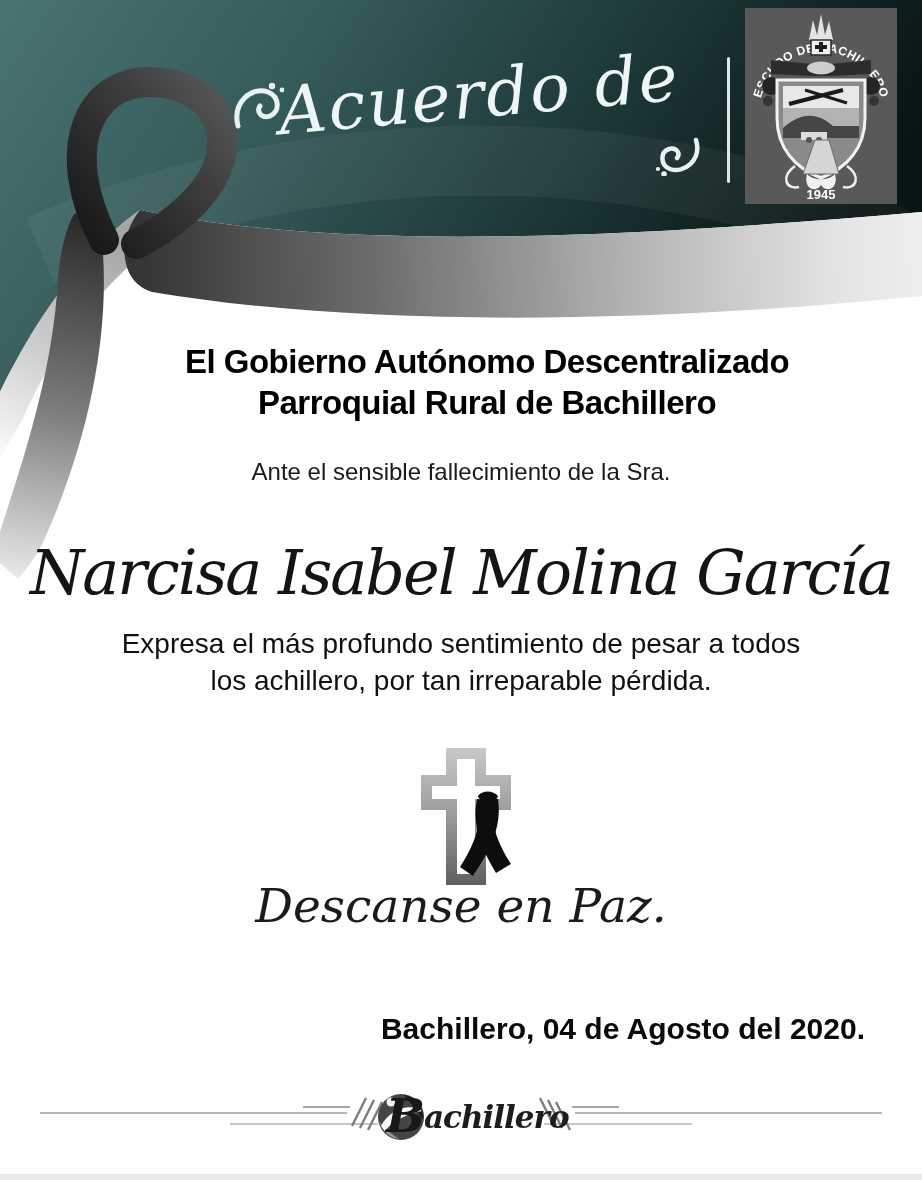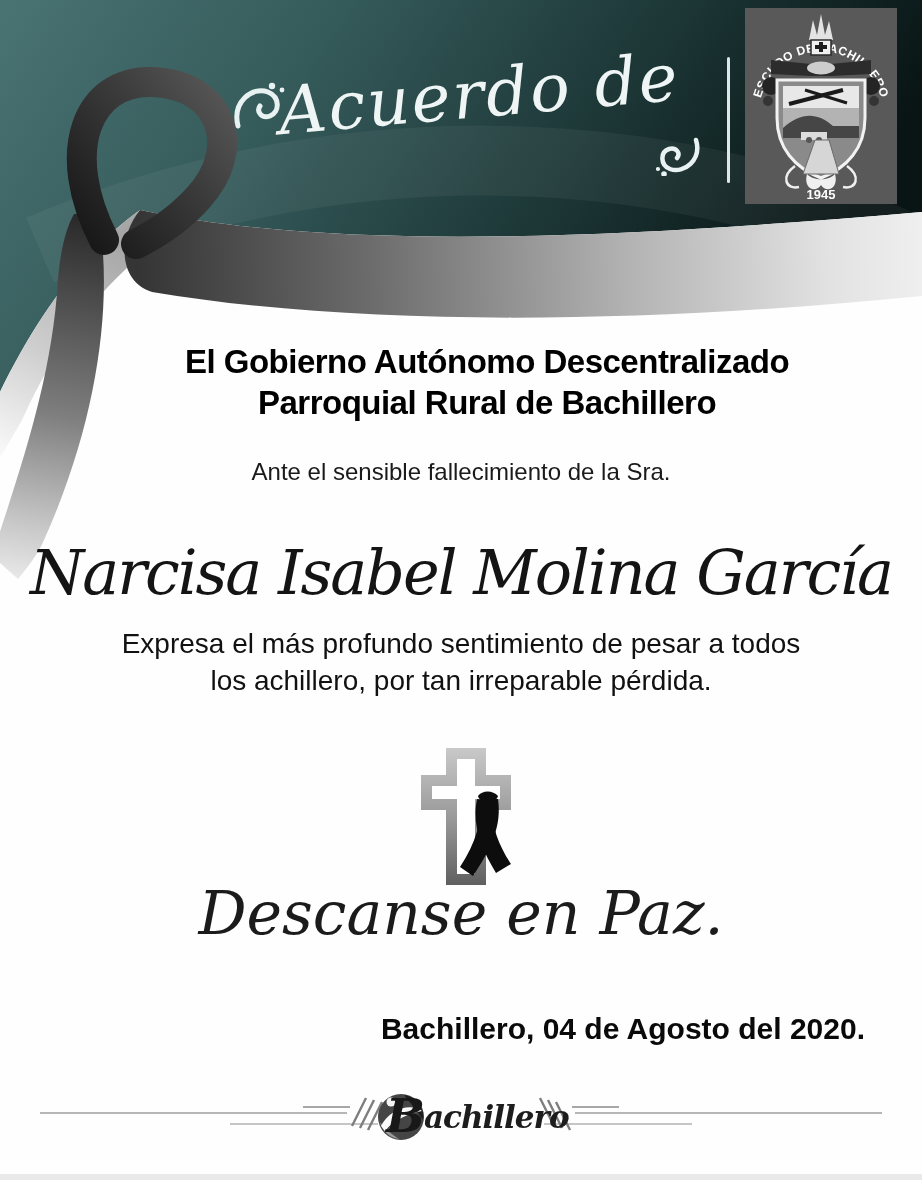--- a/index.html
+++ b/index.html
@@ -37,21 +37,21 @@
   .deceased{
     left:0;top:508px;width:922px;text-align:center;
     font-family:"DejaVu Serif",serif;font-style:italic;
     font-size:62px;letter-spacing:-2px;color:#141414;white-space:nowrap;margin-top:28px;
   }
   .message{left:0;top:625px;width:922px;text-align:center;font-size:28px;line-height:37px;color:#111;}
   .cross-wrap{left:411px;top:736px;}
   .farewell{
     left:0;top:878px;width:922px;text-align:center;
     font-family:"DejaVu Serif",serif;font-style:italic;
-    font-size:60px;letter-spacing:0px;color:#1b1b1b;
+    font-size:47px;letter-spacing:0px;color:#1b1b1b;
   }
   .dateline{right:57px;top:1012px;font-weight:bold;font-size:30px;color:#0a0a0a;white-space:nowrap;}
   .footer-art{left:0;top:1085px;}
   .bottom-strip{left:0;top:1174px;width:922px;height:6px;background:#e9e9e9;}
 </style>
 </head>
 <body>
 
 <div class="page">
 

